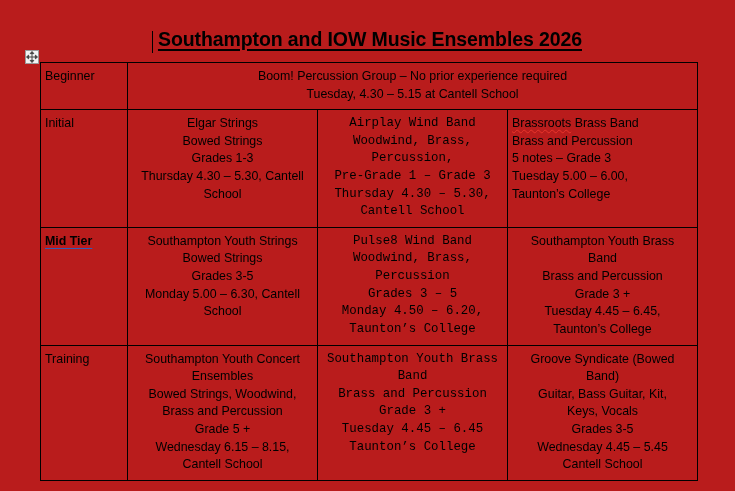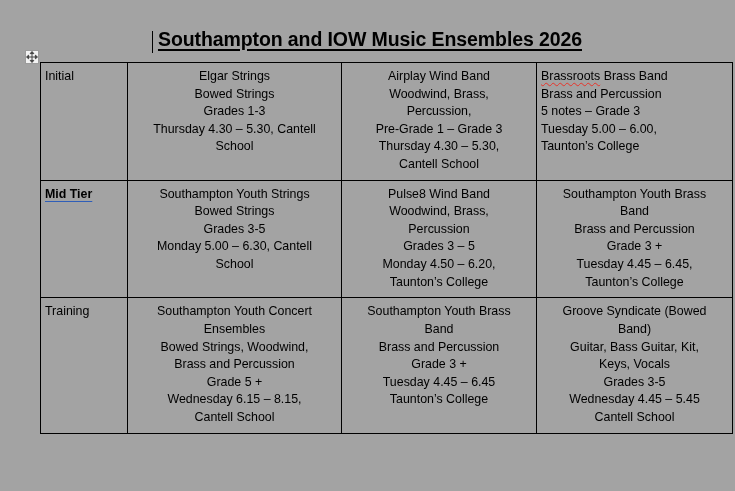--- a/index.html
+++ b/index.html
@@ -15,21 +15,21 @@
     overflow: hidden;
     position: relative;
   }
 
   
   #page {
     position: absolute;
     left: 0; top: 0;
     width: 735px;
     height: 491px;
-    background: #a3a3a3;
+    background: #b91c1c;
   }
 
   
   #move-handle {
     position: absolute;
     left: 25px;
     top: 50px;
     width: 14px;
     height: 14px;
     border: 1px solid #9b9b9b;
@@ -83,21 +83,21 @@
   td.tier-cell {
     width: 78px;
     text-align: left;
     padding-left: 7px;
     white-space: nowrap;
   }
   td.ens-cell {
     text-align: center;
   }
   td.col-1 { width: 205px; margin-top: 29px; }
-  td.col-2 { width: 186px; }
+  td.col-2 { width: 186px; font-family: Liberation Mono, monospace; }
   td.col-3 { width: 187px; }
   td.banner-cell { text-align: center; }
 
   .line { display: block; }
 
   
   .spell-error {
     text-decoration: underline wavy #e8332a;
     text-decoration-thickness: 1px;
     text-underline-offset: 2px;
@@ -130,20 +130,27 @@
   </div>
 
   <div id="doc-title">
     <span class="t-underline">Southampton and IOW Music Ensembles 2026</span>
   </div>
   <div id="caret"></div>
 
   <table id="ensembles-table">
     <tbody>
         <tr>
+          <td class="tier-cell"><span>Beginner</span></td>
+          <td class="ens-cell banner-cell" colspan="3">
+            <span class="line">Boom! Percussion Group – No prior experience required</span>
+            <span class="line">Tuesday, 4.30 – 5.15 at Cantell School</span>
+          </td>
+        </tr>
+        <tr>
           <td class="tier-cell"><span>Initial</span></td>
           <td class="ens-cell col-1">
             <span class="line">Elgar Strings</span>
             <span class="line">Bowed Strings</span>
             <span class="line">Grades 1-3</span>
             <span class="line">Thursday 4.30 – 5.30, Cantell</span>
             <span class="line">School</span>
           </td>
           <td class="ens-cell col-2">
             <span class="line">Airplay Wind Band</span>

